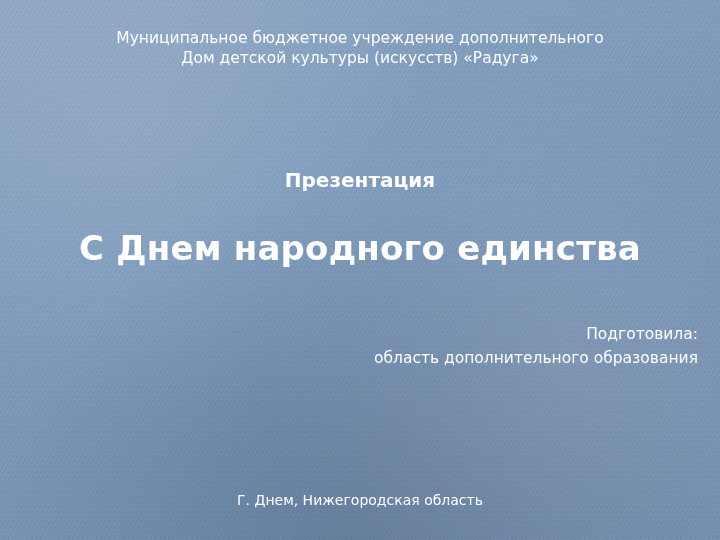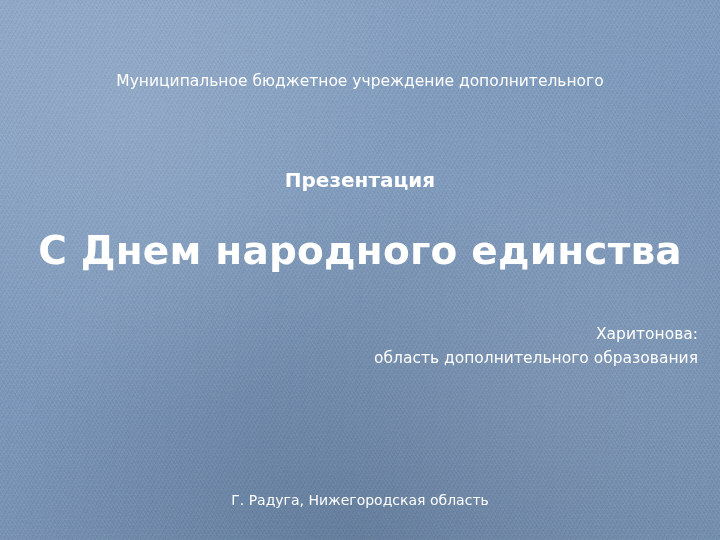--- a/index.html
+++ b/index.html
@@ -34,21 +34,20 @@
     position: absolute;
     left: 0;
     right: 0;
     top: 28px;
     text-align: center;
     color: #ffffff;
     font-size: 15.5px;
     line-height: 1.32;
     padding: 0 60px;
     box-sizing: border-box;
-    margin-top: 43px;
   }
   .org-line {
     display: block;
     white-space: pre-wrap;
   }
 
   .pres-label {
     position: absolute;
     left: 0;
     right: 0;
@@ -59,21 +58,21 @@
     font-weight: bold;
   }
 
   .main-title {
     position: absolute;
     left: 0;
     right: 0;
     top: 228px;
     text-align: center;
     color: #ffffff;
-    font-size: 39px;
+    font-size: 34px;
     font-weight: bold;
     letter-spacing: 0.2px;
   }
 
   .author-block {
     position: absolute;
     right: 22px;
     top: 322px;
     width: 560px;
     text-align: right;
@@ -95,26 +94,27 @@
     font-size: 14px;
   }
 </style>
 </head>
 <body>
 
 <div class="slide">
 
   <div class="org-block">
     <span class="org-line">Муниципальное бюджетное учреждение дополнительного</span>
+    <span class="org-line">Дом детской культуры (искусств) «Радуга»</span>
   </div>
 
   <div class="pres-label">Презентация</div>
 
   <div class="main-title">С Днем народного единства</div>
 
   <div class="author-block">
-    <span class="author-line">Харитонова:</span>
+    <span class="author-line">Подготовила:</span>
     <span class="author-line">область дополнительного образования</span>
   </div>
 
-  <div class="footer">Г. Радуга, Нижегородская область</div>
+  <div class="footer">Г. Днем, Нижегородская область</div>
 
 </div>
 
 </body></html>

